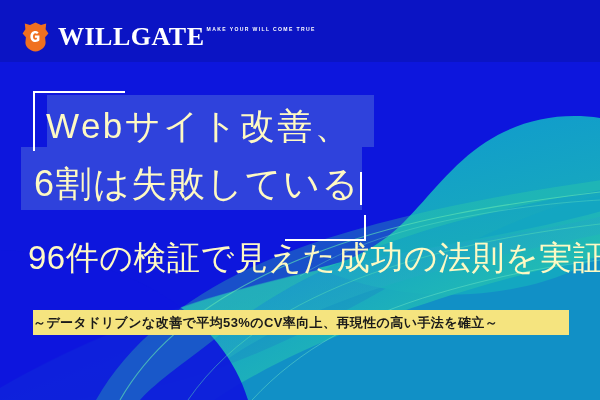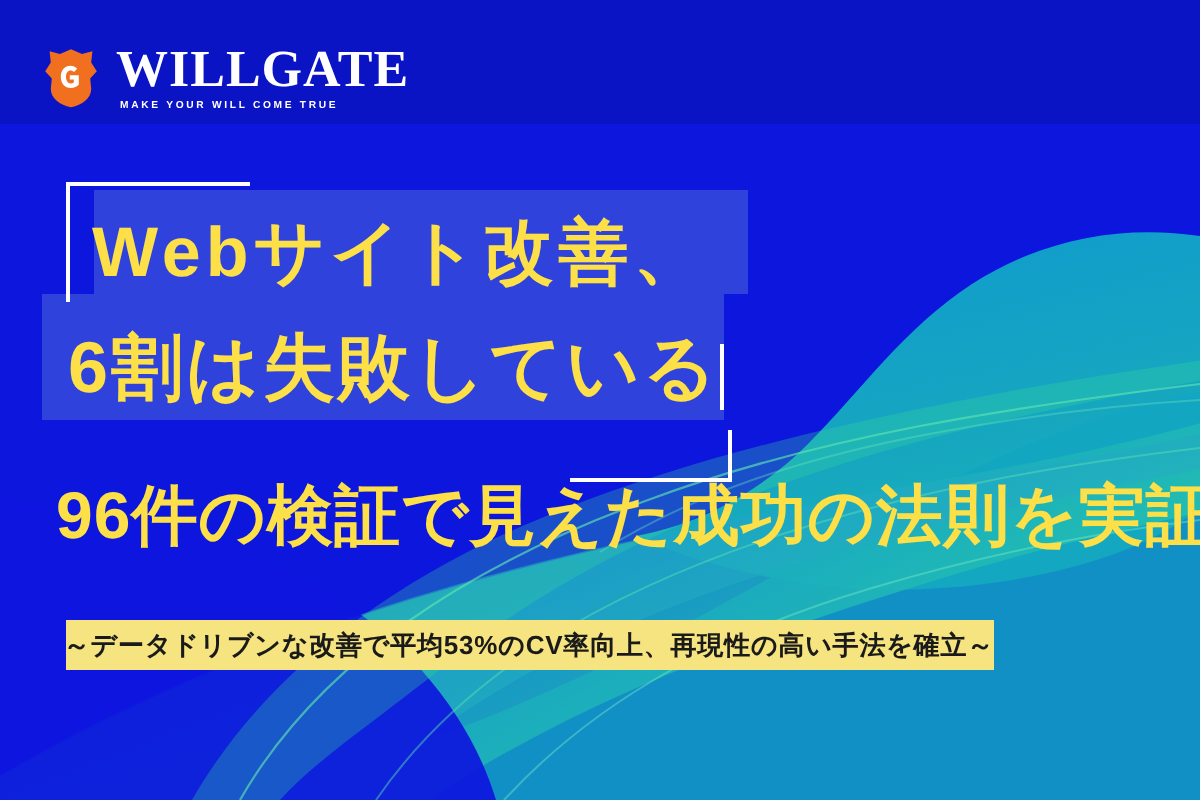--- a/index.html
+++ b/index.html
@@ -11,21 +11,21 @@
   }
   .layer{position:absolute;inset:0;}
   svg.layer{width:600px;height:400px;display:block;}
 
   
   #header-strip{position:absolute;left:0;top:0;width:600px;height:62px;background:#0b14c4;}
 
   
   #logo{position:absolute;left:22px;top:22px;display:flex;align-items:center;gap:9px;}
   #logo-mark{width:27px;height:30px;position:relative;flex:none;}
-  #logo-text{display:flex;flex-direction:column;align-items:flex-start;line-height:1;}
+  #logo-text{display:flex;flex-direction:row;align-items:flex-start;line-height:1;}
   #logo-word{
     font-family:"Liberation Serif","DejaVu Serif",serif;
     font-weight:700;font-size:26px;color:#ffffff;letter-spacing:.5px;
   }
   #logo-tag{
     font-family:"Liberation Sans","DejaVu Sans",sans-serif;
     font-weight:700;font-size:5.1px;color:#ffffff;letter-spacing:1.35px;
     margin-top:3px;margin-left:2px;white-space:nowrap;
   }
 
@@ -36,30 +36,30 @@
 
   
   .bracket{position:absolute;background:#ffffff;}
   #bracket-tl-h{left:33px;top:91px;width:92px;height:2px;}
   #bracket-tl-v{left:33px;top:91px;width:2px;height:60px;}
   #bracket-br-h{left:285px;top:239px;width:81px;height:2px;}
   #bracket-br-v{left:364px;top:215px;width:2px;height:26px;}
   #divider-bar{position:absolute;left:360px;top:172px;width:2px;height:33px;background:#ffffff;}
 
   
-  .line{position:absolute;white-space:nowrap;color:#fde047;font-weight:700;}
+  .line{position:absolute;white-space:nowrap;color:#fef9c3;font-weight:400;}
   #line1{left:46px;top:103px;font-size:35px;letter-spacing:2.5px;}
   #line2{left:34px;top:160px;font-size:36px;letter-spacing:1.5px;display:flex;align-items:flex-end;}
   #line2-tail{margin-left:24px;letter-spacing:2px;}
   #line3{left:28px;top:236px;font-size:33px;letter-spacing:.5px;}
 
   
   #yellow-bar{
-    position:absolute;left:33px;top:310px;width:464px;height:25px;
-    background:#f5e47f;display:flex;align-items:center;justify-content:flex-end;
+    position:absolute;left:33px;top:310px;width:536px;height:25px;
+    background:#f5e47f;display:flex;align-items:center;justify-content:flex-start;
   }
   #yellow-text{
     color:#1a1a1a;font-weight:700;font-size:13px;letter-spacing:.4px;white-space:nowrap;
   }
 </style>
 </head>
 <body>
 
 <div id="banner">
 

